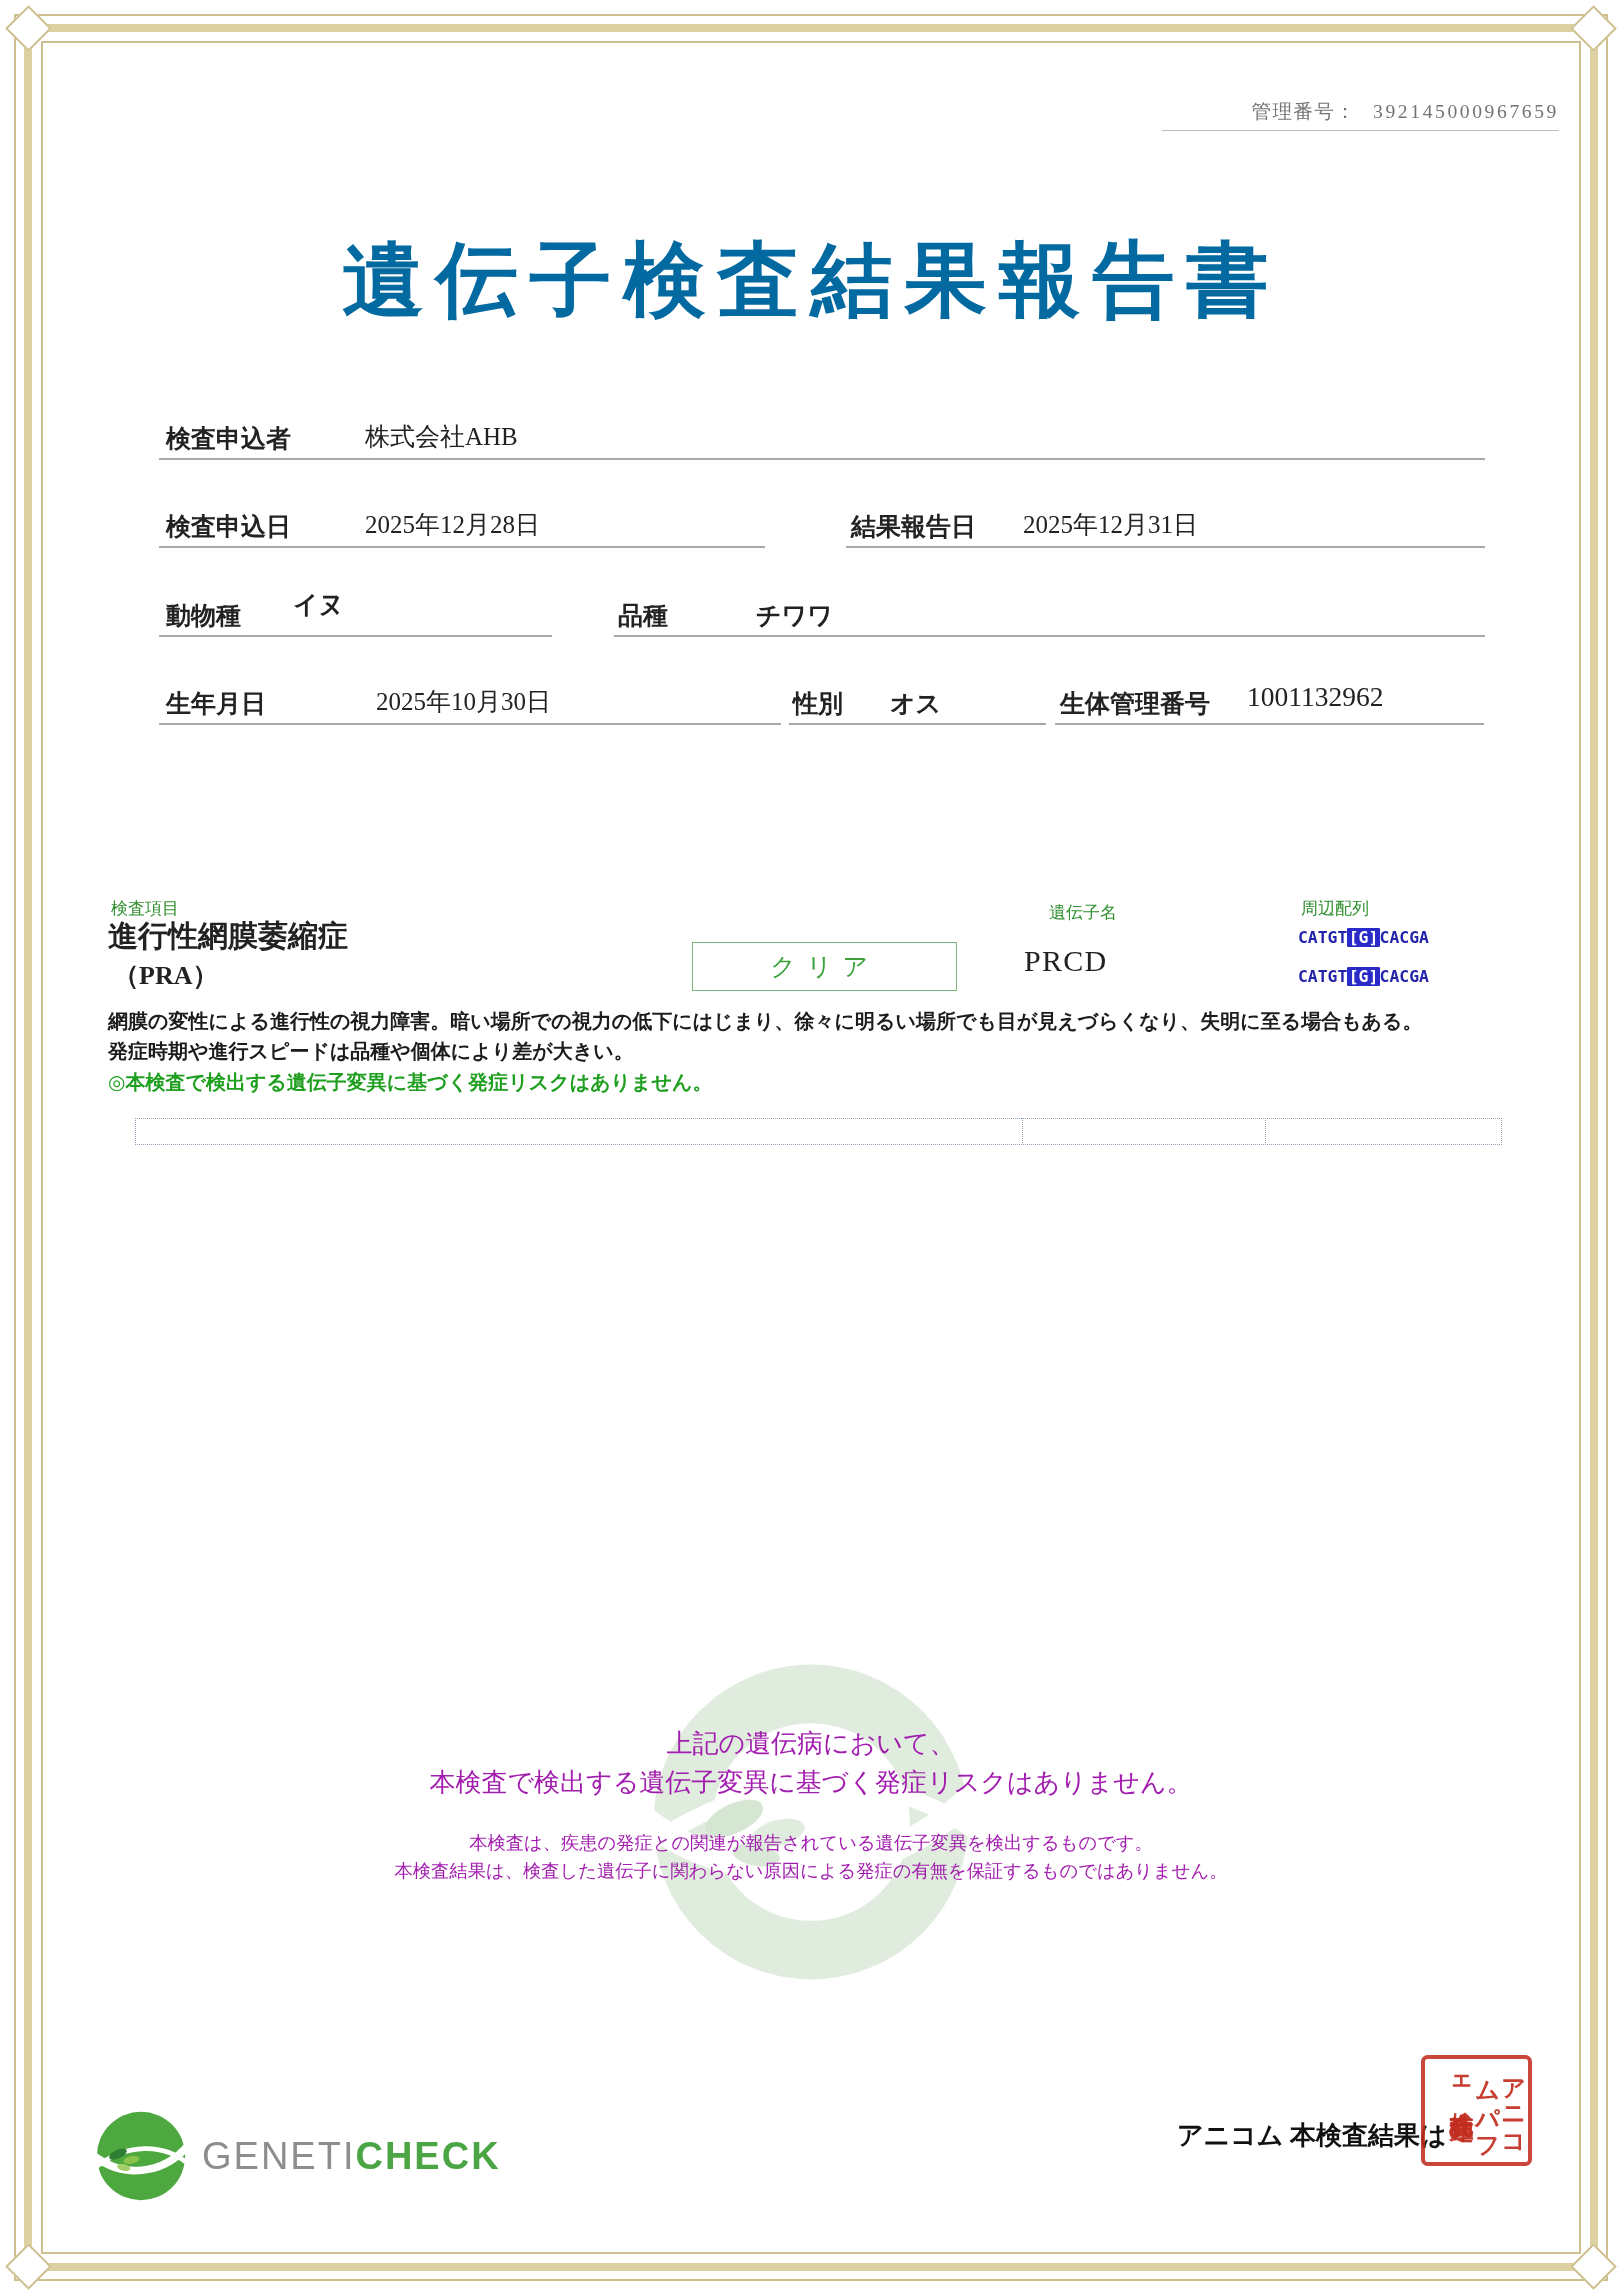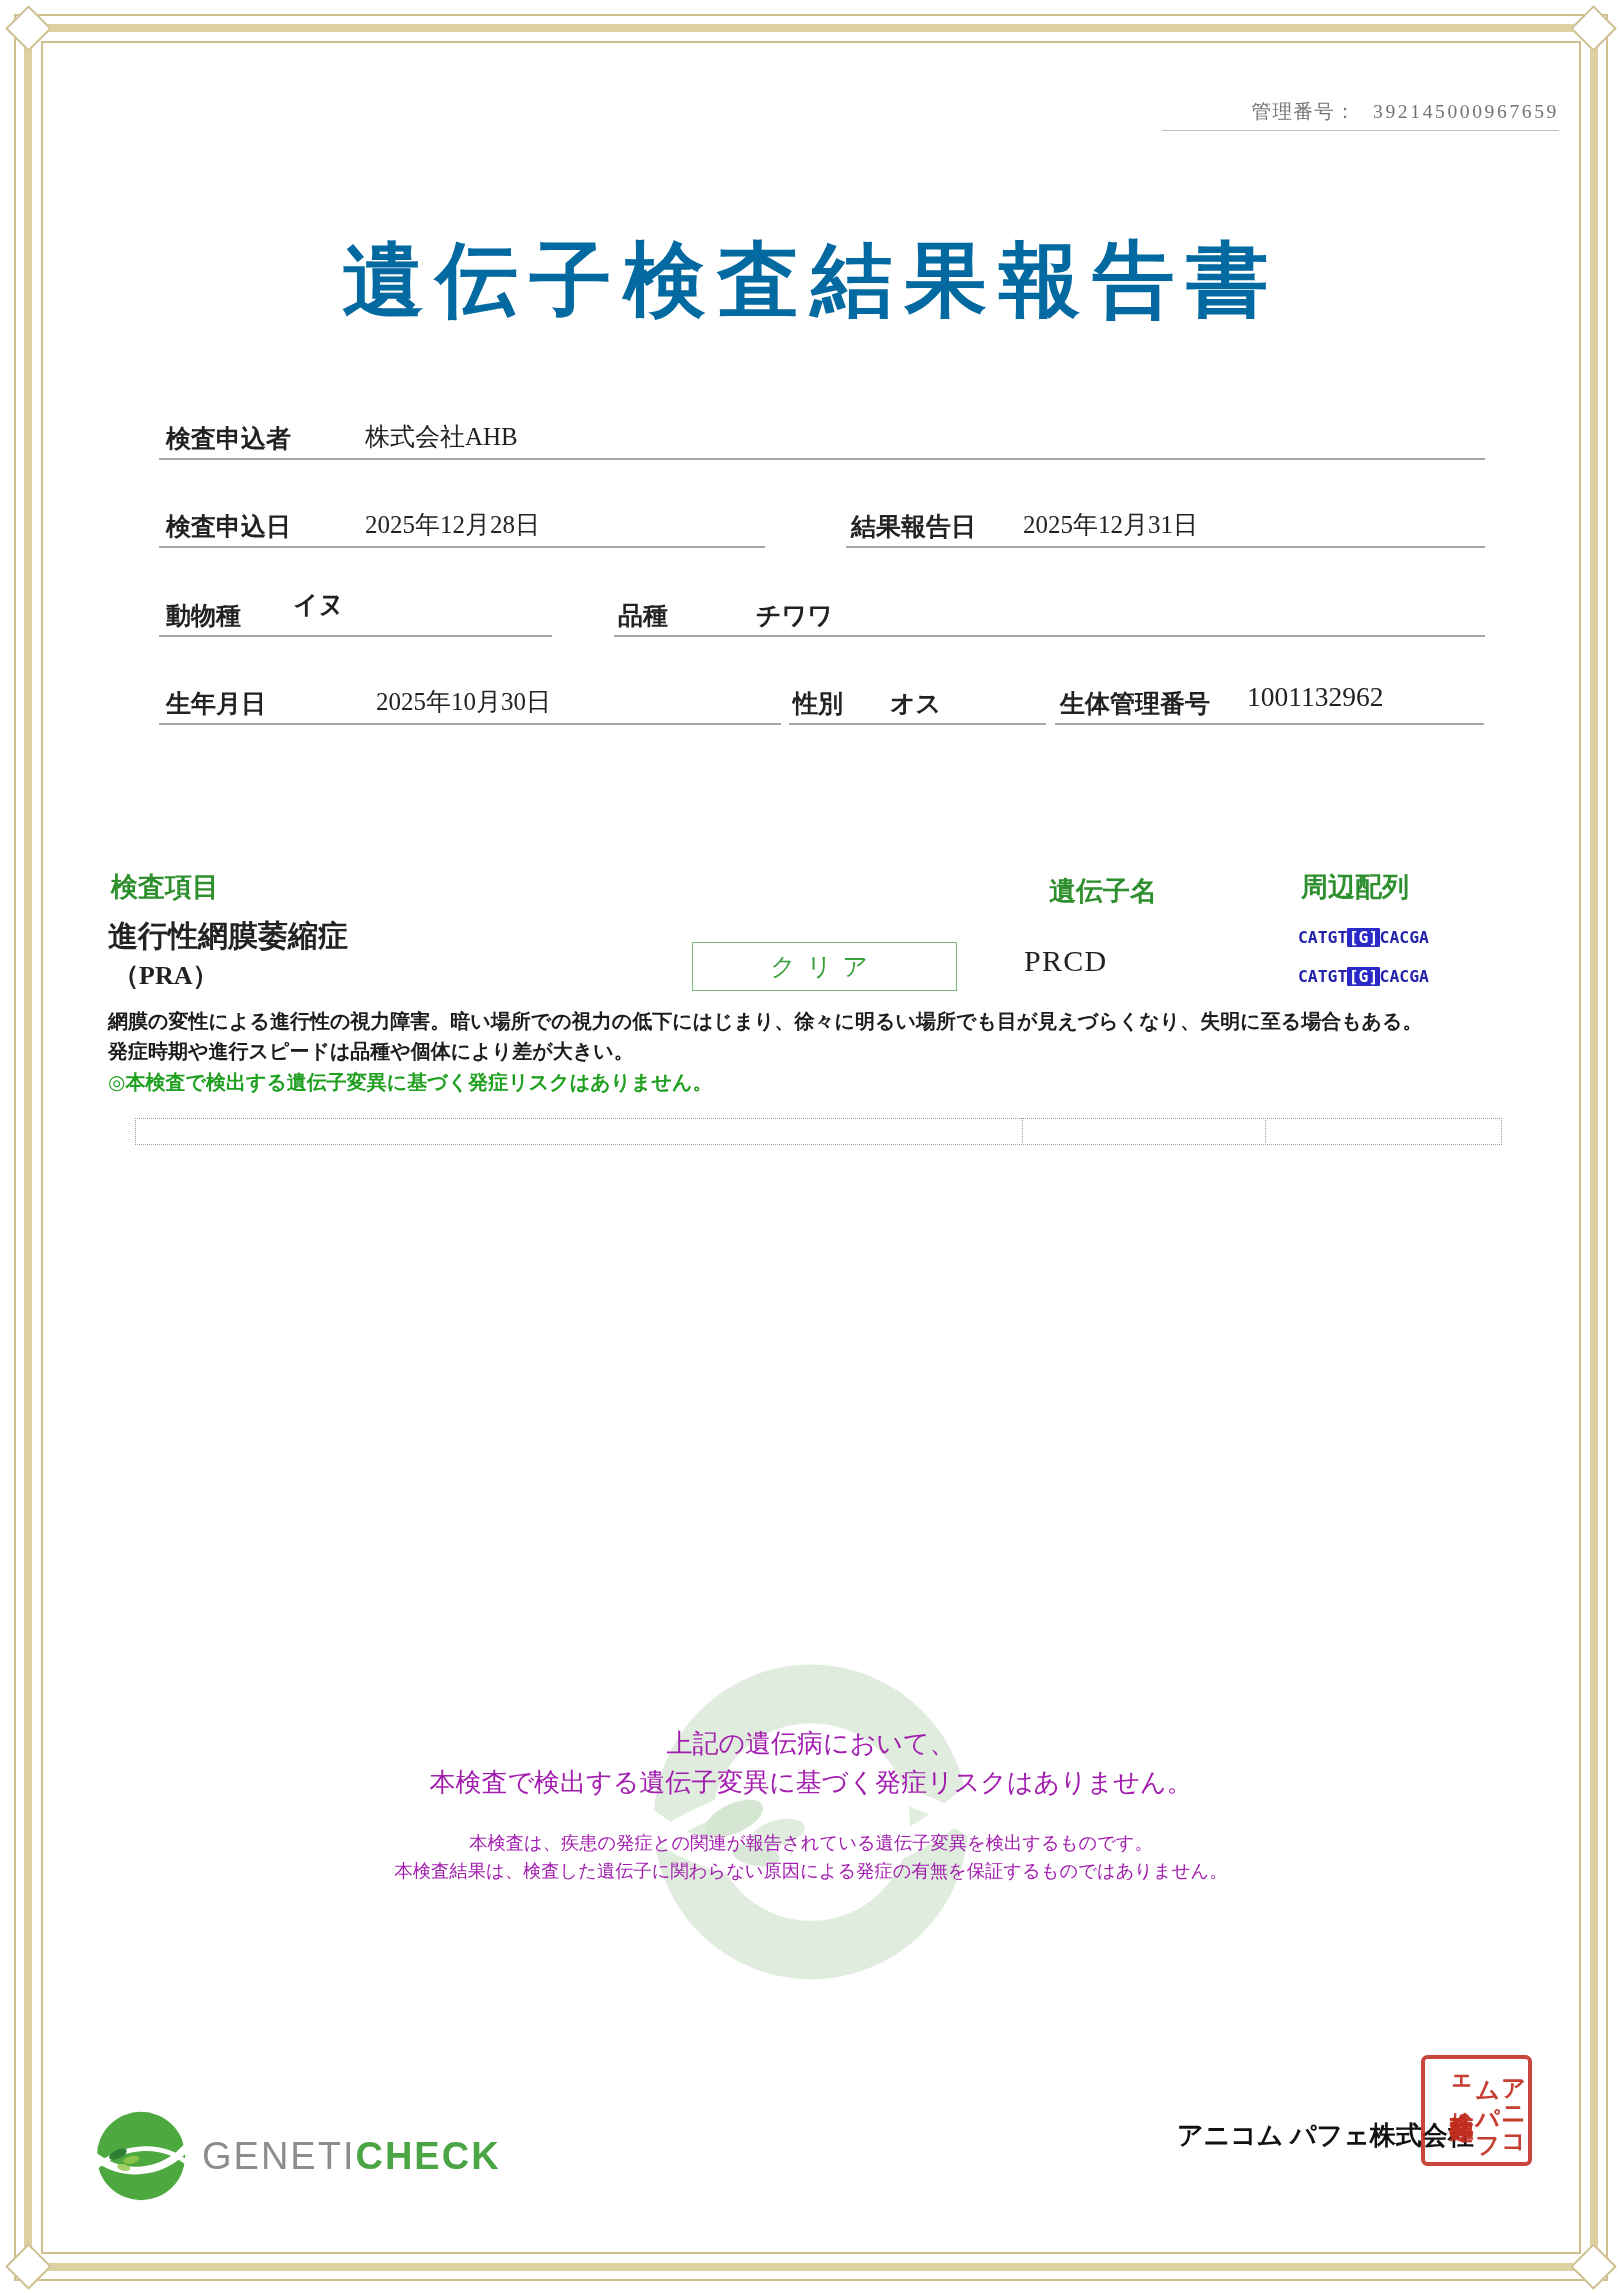--- a/index.html
+++ b/index.html
@@ -32,22 +32,23 @@
   .title{
     left:0;right:0;top:226px;margin:0;
     text-align:center;
     font-size:82px;font-weight:700;letter-spacing:11.8px;
     font-family:"Liberation Serif","DejaVu Serif",serif;color:#0369a1;
   }
   .flabel{font-size:25px;font-weight:700;white-space:nowrap;}
   .fvalue{font-size:25px;font-weight:400;white-space:nowrap;}
   .fvalue.kana{font-family:"Liberation Sans","DejaVu Sans",sans-serif;font-weight:700;}
   .green-head{
-    font-size:27px;font-weight:700;color:#2e8f2e;white-space:nowrap;
-    font-family:"Liberation Sans","DejaVu Sans",sans-serif;
+    font-size:17px;font-weight:400;color:#2e8f2e;white-space:nowrap;
+    font-family:"Liberation Sans","DejaVu Sans",sans-serif;
+    margin-top:28px;
   }
   .disease{font-size:30px;font-weight:600;white-space:nowrap;}
   .disease-abbr{font-size:26px;font-weight:600;white-space:nowrap;}
   .result-box{
     width:263px;height:47px;
     border:1.3px solid #7ab87a;
     text-align:center;line-height:47px;
     font-size:25px;letter-spacing:10.5px;color:#3aa03a;
     font-family:"Liberation Sans","DejaVu Sans",sans-serif;
   }
@@ -188,17 +189,17 @@
       <path d="M0,128 C70,70 150,74 200,118" stroke="#ffffff" stroke-width="10" fill="none"></path>
       <ellipse cx="52" cy="96" rx="20" ry="9" fill="#2e7d32" transform="rotate(-25 52 96)"></ellipse>
       <ellipse cx="80" cy="108" rx="17" ry="8" fill="#8bc34a" transform="rotate(-12 80 108)"></ellipse>
       <ellipse cx="64" cy="124" rx="14" ry="7" fill="#a5d06a" transform="rotate(12 64 124)"></ellipse>
     </svg>
   </div>
   <div class="abs logotype" style="left:202px;top:2135px;">
     <span class="gray">GENETI</span><span class="green">CHECK</span>
   </div>
 
-  <div class="abs company" style="left:1177px;top:2118px;">アニコム パフェ株式会社</div>
+  <div class="abs company" style="left:1177px;top:2118px;">アニコム 本検査結果は</div>
   <div class="abs stamp" style="left:1421px;top:2055px;">アニコムパフェ株式会社之印</div>
 
 </div>
 
 
 </body></html>

